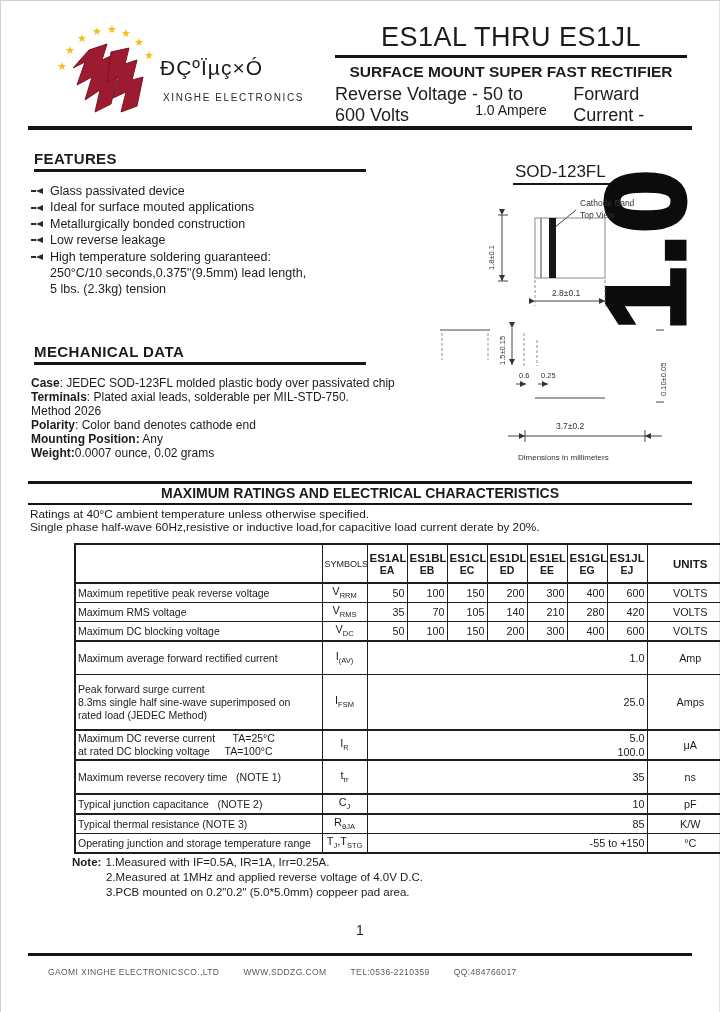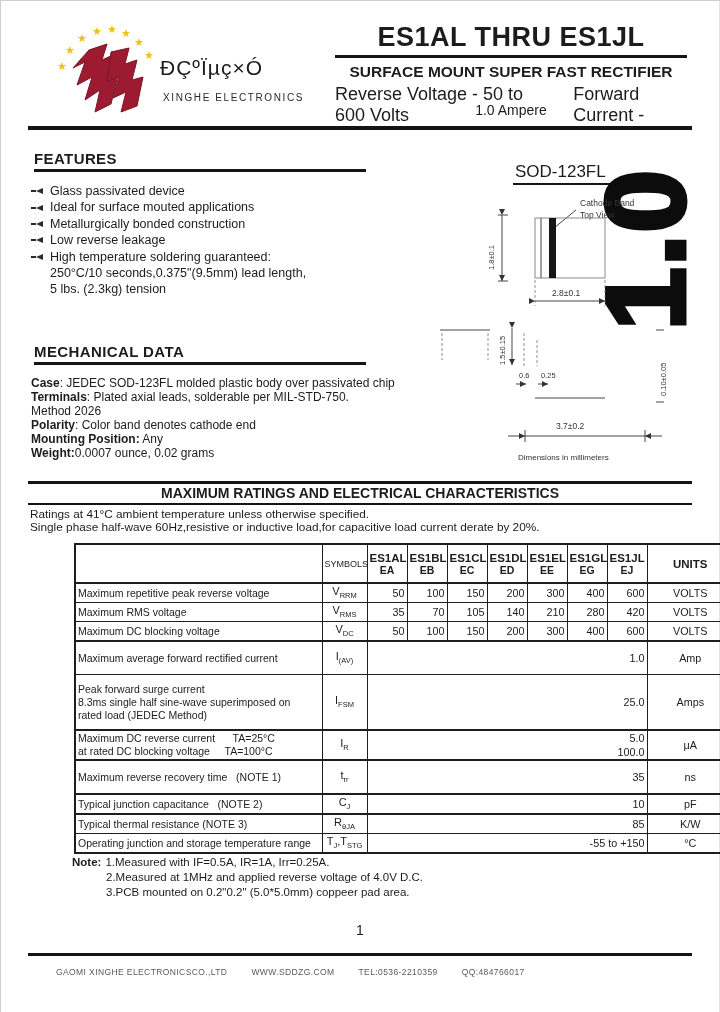--- a/index.html
+++ b/index.html
@@ -3,21 +3,21 @@
 <meta charset="utf-8">
 <style>
   html,body{margin:0;padding:0;background:#b9b9b9;}
   .page{position:relative;width:720px;height:1012px;background:#fff;margin:0 auto;overflow:hidden;
         font-family:"Liberation Sans","DejaVu Sans",sans-serif;color:#1c1c1c;
         box-shadow:inset 0 1px 0 #cfcfcf, inset 1px 0 0 #cfcfcf, inset -1px 0 0 #e3e3e3;}
   .abs{position:absolute;}
   
   .cn-name{left:160px;top:56px;font-size:21px;letter-spacing:1px;}
   .en-name{left:163px;top:92px;font-size:10px;letter-spacing:1.6px;color:#2a2a2a;}
-  .title{left:335px;top:22px;width:352px;text-align:center;font-size:27px;font-weight:bold;letter-spacing:.5px;}
+  .title{left:335px;top:22px;width:352px;text-align:center;font-size:27px;font-weight:normal;letter-spacing:.5px;}
   .title-rule{left:335px;top:55px;width:352px;height:3px;background:#151515;}
   .subtitle{left:335px;top:63px;width:352px;text-align:center;font-size:15.5px;font-weight:bold;}
   .hline1{left:335px;top:84px;width:352px;display:flex;justify-content:center;gap:24px;font-size:18px;}
   .hline2{left:335px;top:102px;width:352px;text-align:center;font-size:14px;}
   .top-rule{left:28px;top:126px;width:664px;height:4px;background:#141414;}
   
   .sec-h{font-size:15px;font-weight:bold;letter-spacing:.4px;}
   .sec-rule{height:2.5px;background:#161616;}
   
   .feat-list{left:31px;top:183px;width:390px;font-size:12.5px;line-height:16.4px;}
@@ -56,21 +56,21 @@
   tbody tr:nth-child(7) td{height:32px;}
   tbody tr:nth-child(3) td,tbody tr:nth-child(5) td,tbody tr:nth-child(6) td,
   tbody tr:nth-child(7) td,tbody tr:nth-child(8) td{border-bottom:2px solid #1e1e1e;}
   
   .notes{left:30px;top:855px;font-size:11.5px;line-height:15px;margin-left:42px;}
   .notes .nl{padding-left:34px;}
   .notes .n1{display:flex;}
   .notes b{padding-right:4px;}
   .pageno{left:0;top:922px;width:720px;text-align:center;font-size:14px;}
   .foot-rule{left:28px;top:953px;width:664px;height:3px;background:#141414;}
-  .footer{left:56px;top:967px;display:flex;gap:24px;font-size:8.5px;color:#5a5a5a;letter-spacing:.4px;}
+  .footer{left:48px;top:967px;display:flex;gap:24px;font-size:8.5px;color:#5a5a5a;letter-spacing:.4px;}
   
   .pkg{left:420px;top:148px;width:296px;height:336px;}
   .pkg-name{position:absolute;left:93px;top:14px;font-size:17px;border-bottom:2px solid #161616;padding:0 34px 1px 2px;}
   .watermark{position:absolute;left:170px;top:182px;transform:rotate(-90deg);transform-origin:0 0;
              font-size:112px;font-weight:bold;line-height:1;letter-spacing:2px;color:#0c0c0c;
              -webkit-text-stroke:5px #0c0c0c;white-space:nowrap;}
   .pkg svg text{font-family:"Liberation Sans","DejaVu Sans",sans-serif;fill:#333;}
 </style>
 </head>
 <body>
@@ -220,21 +220,21 @@
         <div><b>Polarity</b>: Color band denotes cathode end</div>
         <div><b>Mounting Position:</b> Any</div>
         <div><b>Weight:</b>0.0007 ounce, 0.02 grams</div>
       </div>
   </div>
 
   <div>
     <div class="abs band-rule1"></div>
     <div class="abs band-h">MAXIMUM RATINGS AND ELECTRICAL CHARACTERISTICS</div>
     <div class="abs band-rule2"></div>
-    <div class="abs intro1">Ratings at 41°C ambient temperature unless otherwise specified.</div>
+    <div class="abs intro1">Ratings at 40°C ambient temperature unless otherwise specified.</div>
     <div class="abs intro2">Single phase half-wave 60Hz,resistive or inductive load,for capacitive load current derate by 20%.</div>
 
     <div class="abs rtable-wrap">
       <table class="rt" id="ratings-table">
         <colgroup>
           <col style="width:247px">
             <col style="width:45px">
           <col style="width:40px">
             <col style="width:40px">
             <col style="width:40px">

